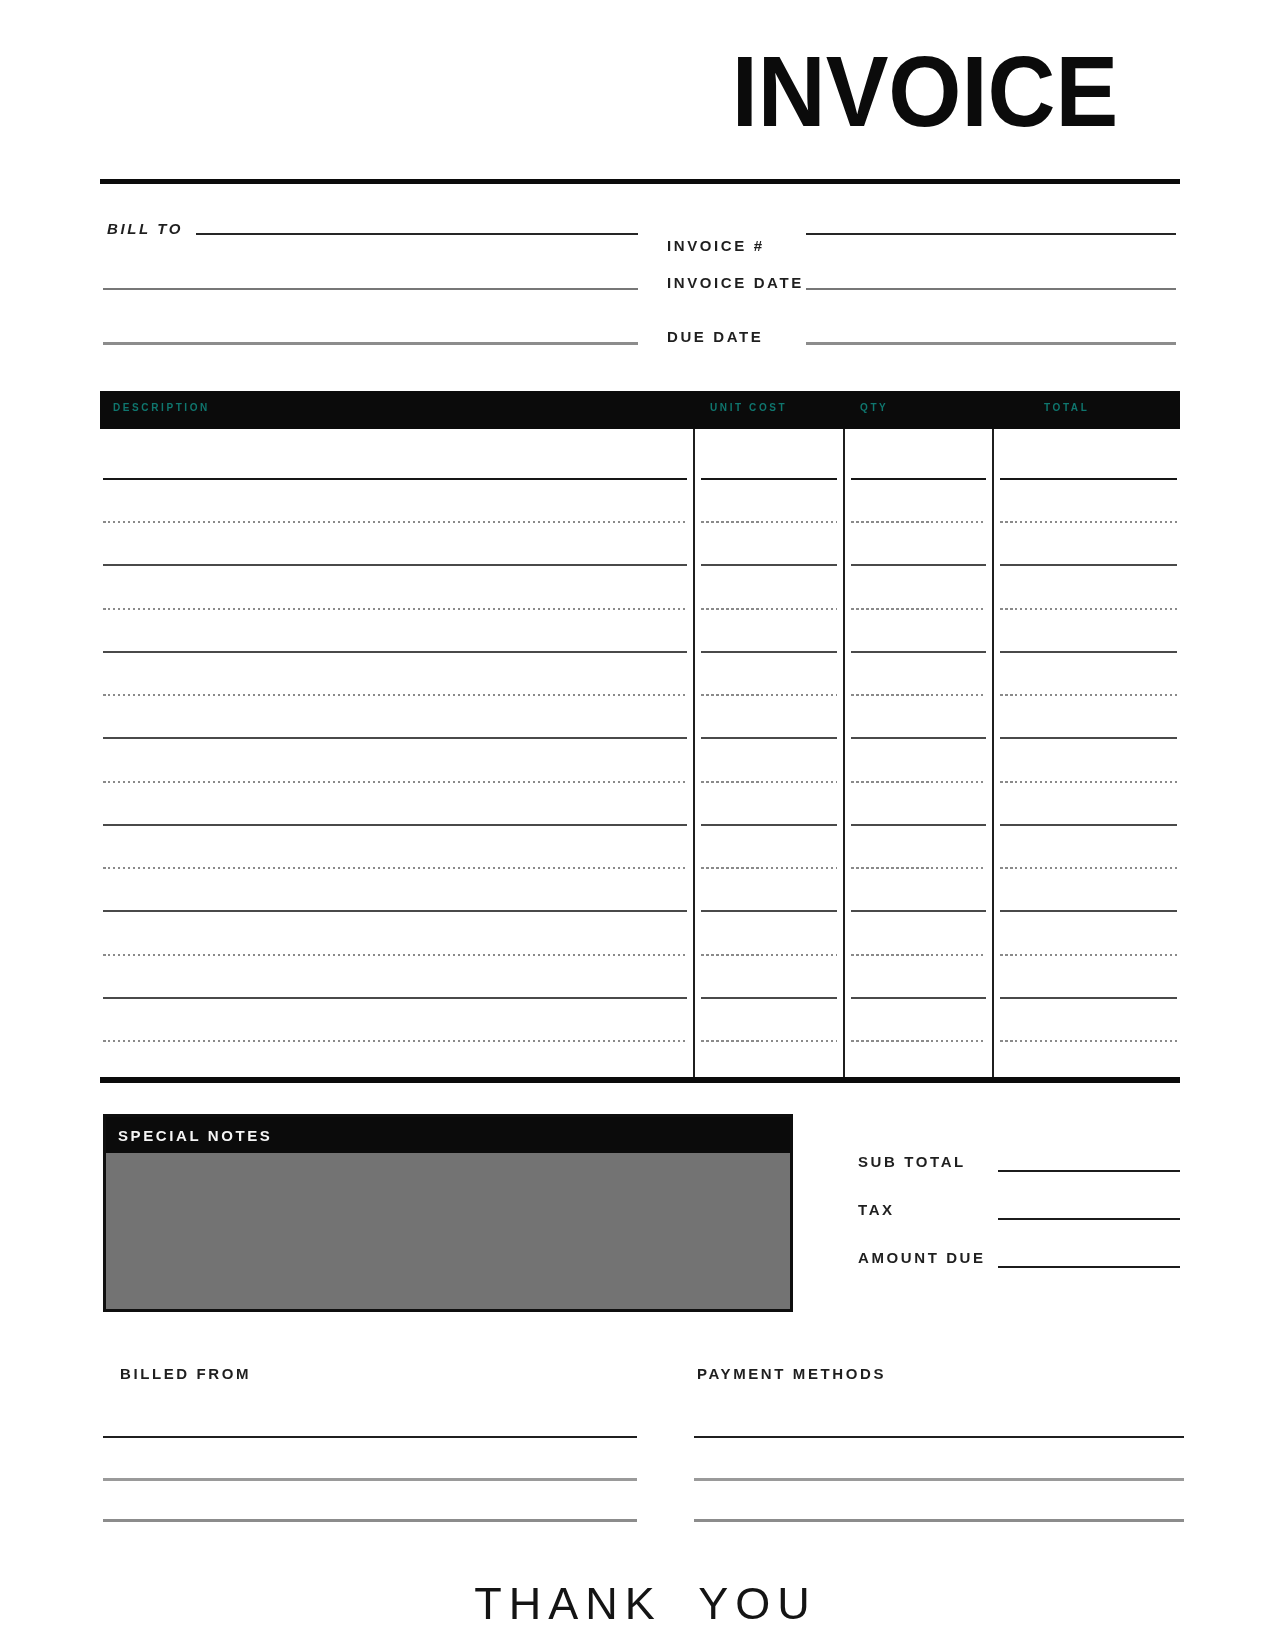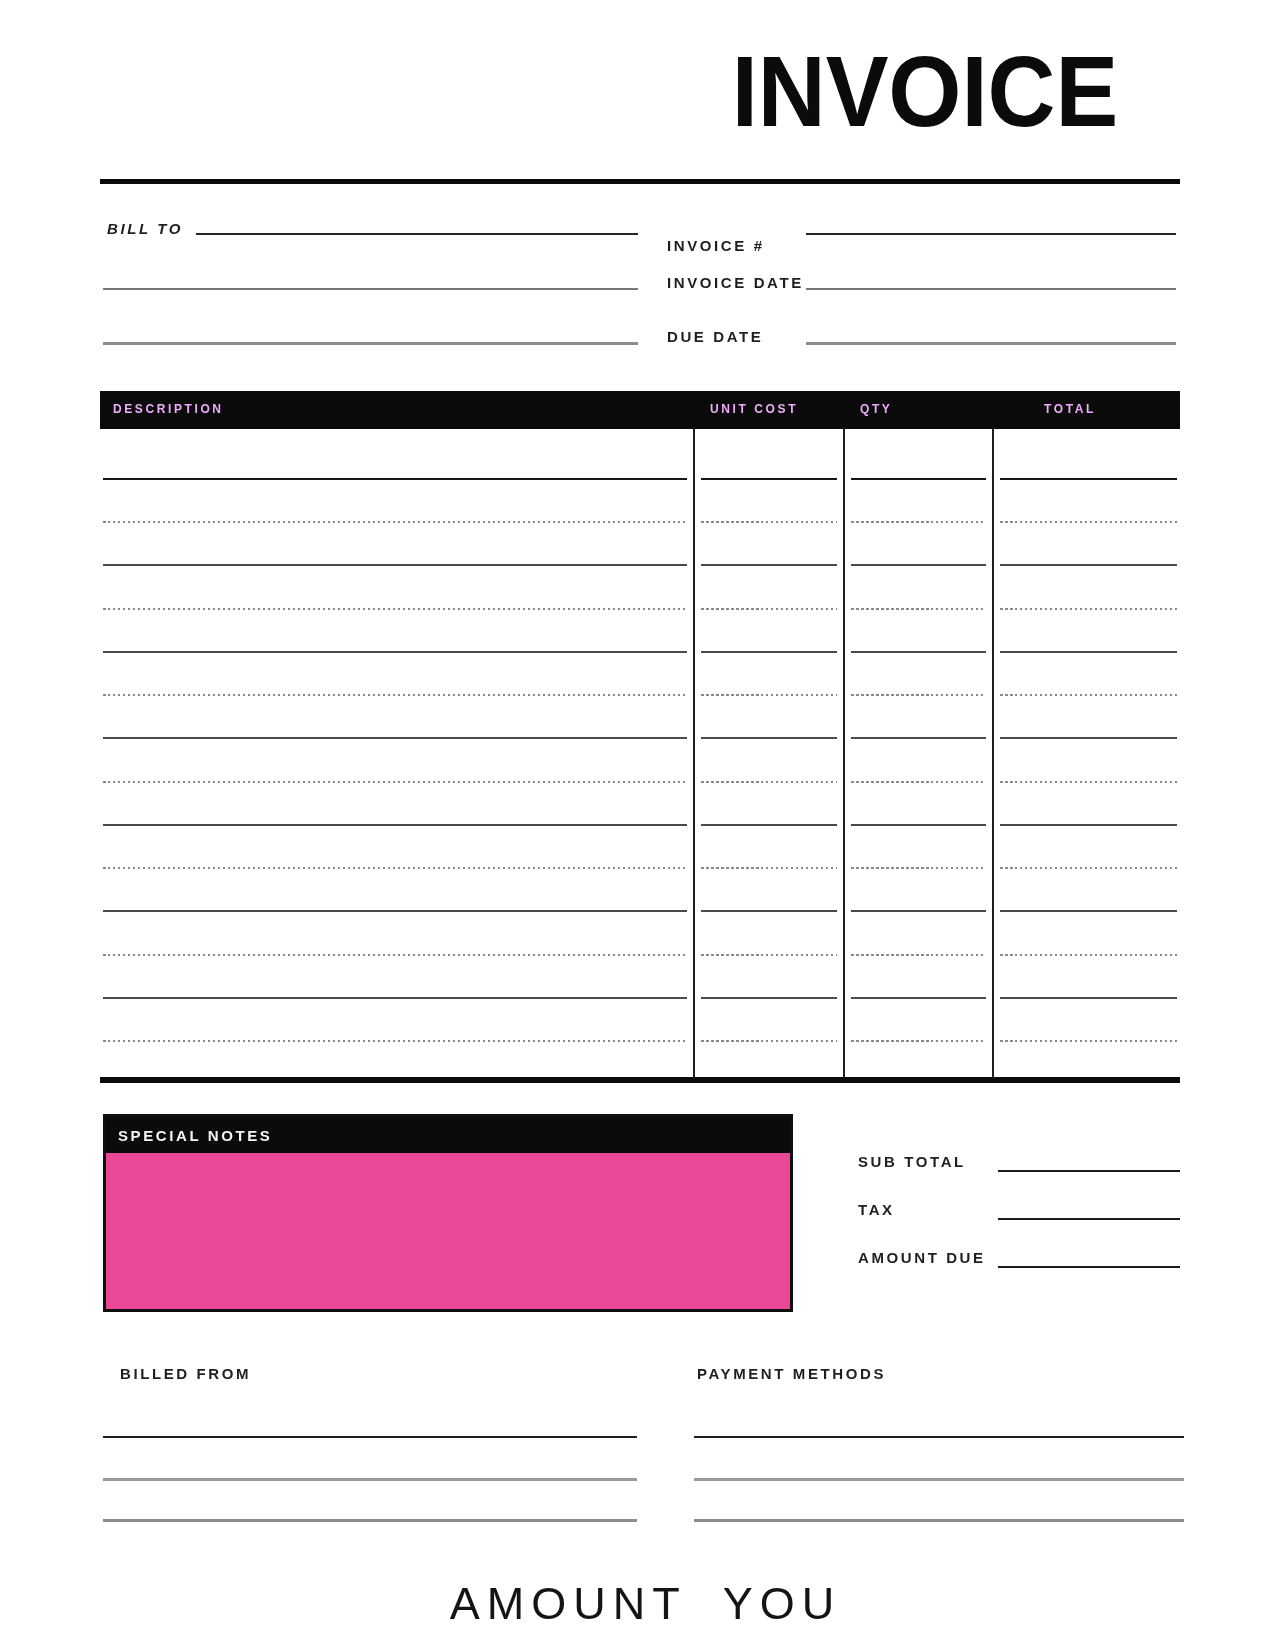--- a/index.html
+++ b/index.html
@@ -41,35 +41,35 @@
     white-space:nowrap;
   }
   .thead{
     position:absolute;
     left:100px;top:391px;width:1080px;height:38px;
     background:#0b0b0b;
   }
   .thead .hlabel{
     position:absolute;
     top:12px;
-    color:#f0abfc;
-    font-size:12px;
+    color:#0f766e;
+    font-size:10px;
     font-weight:bold;
     letter-spacing:2.6px;
     line-height:1;
     white-space:nowrap;
   }
   .vsep{position:absolute;width:2px;background:#1f1f1f;top:429px;height:648px;}
   .notes-box{
     position:absolute;
     left:103px;top:1114px;
     width:690px;height:198px;
     border:3px solid #0f0f0f;
     box-sizing:border-box;
-    background:#ec4899;
+    background:#737373;
   }
   .notes-head{
     position:absolute;
     left:0;top:0;right:0;height:36px;
     background:#0b0b0b;
   }
   .notes-head .hlabel{
     position:absolute;left:12px;top:11px;
     color:#f5f5f5;font-size:15px;font-weight:bold;
     letter-spacing:2.6px;line-height:1;white-space:nowrap;
@@ -200,15 +200,15 @@
   <div class="label" style="left:697px;top:1366px;">PAYMENT METHODS</div>
 
   <div class="line" style="left:103px;top:1436px;width:534px;background:#1f1f1f;"></div>
   <div class="line gray2" style="left:103px;top:1478px;width:534px;background:#9a9a9a;"></div>
   <div class="line gray2" style="left:103px;top:1519px;width:534px;"></div>
 
   <div class="line" style="left:694px;top:1436px;width:490px;background:#1f1f1f;"></div>
   <div class="line gray2" style="left:694px;top:1478px;width:490px;background:#9a9a9a;"></div>
   <div class="line gray2" style="left:694px;top:1519px;width:490px;"></div>
 
-  <div class="thanks">AMOUNT YOU</div>
+  <div class="thanks">THANK YOU</div>
 
 </div>
 
 </body></html>

